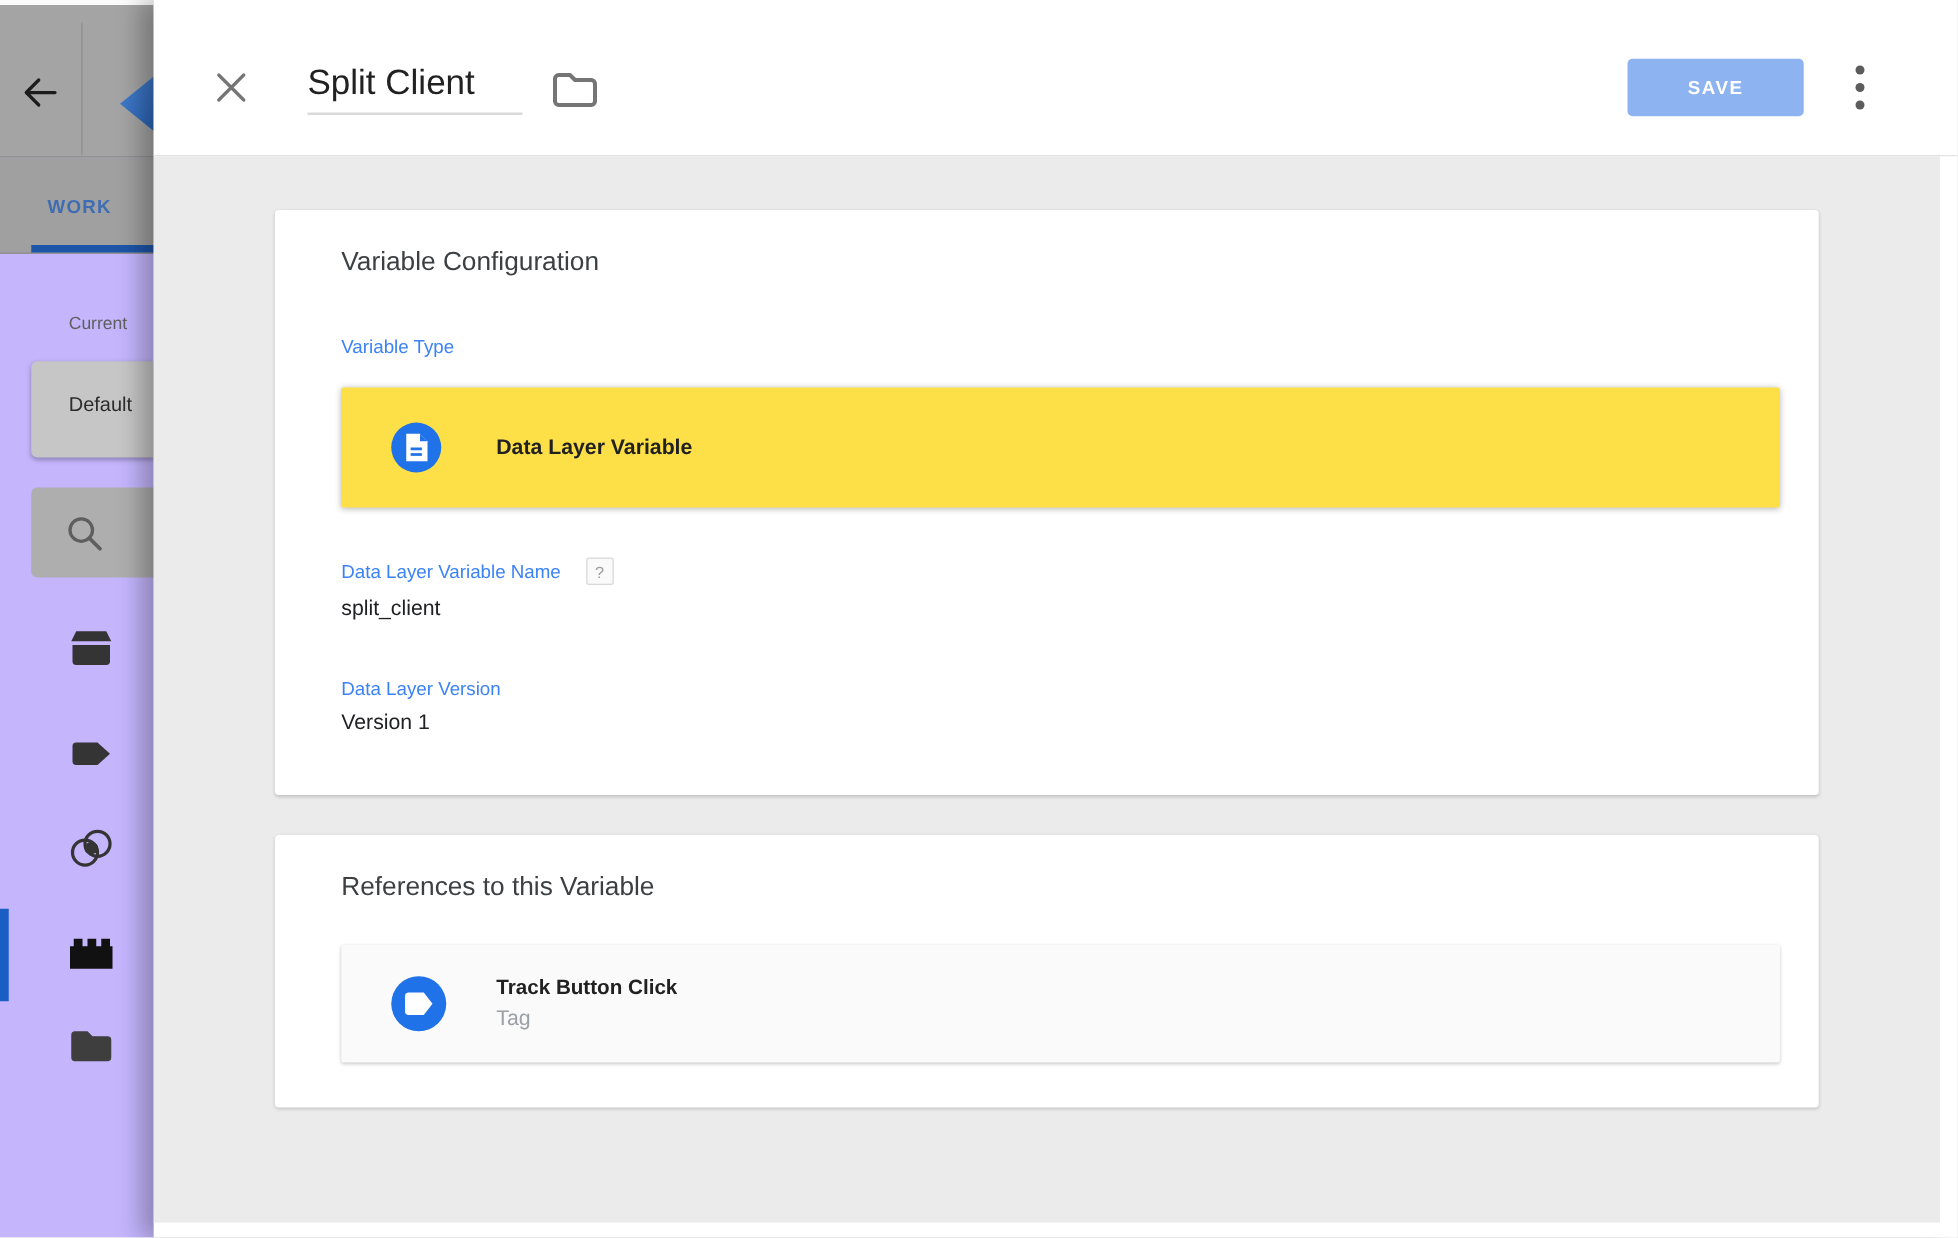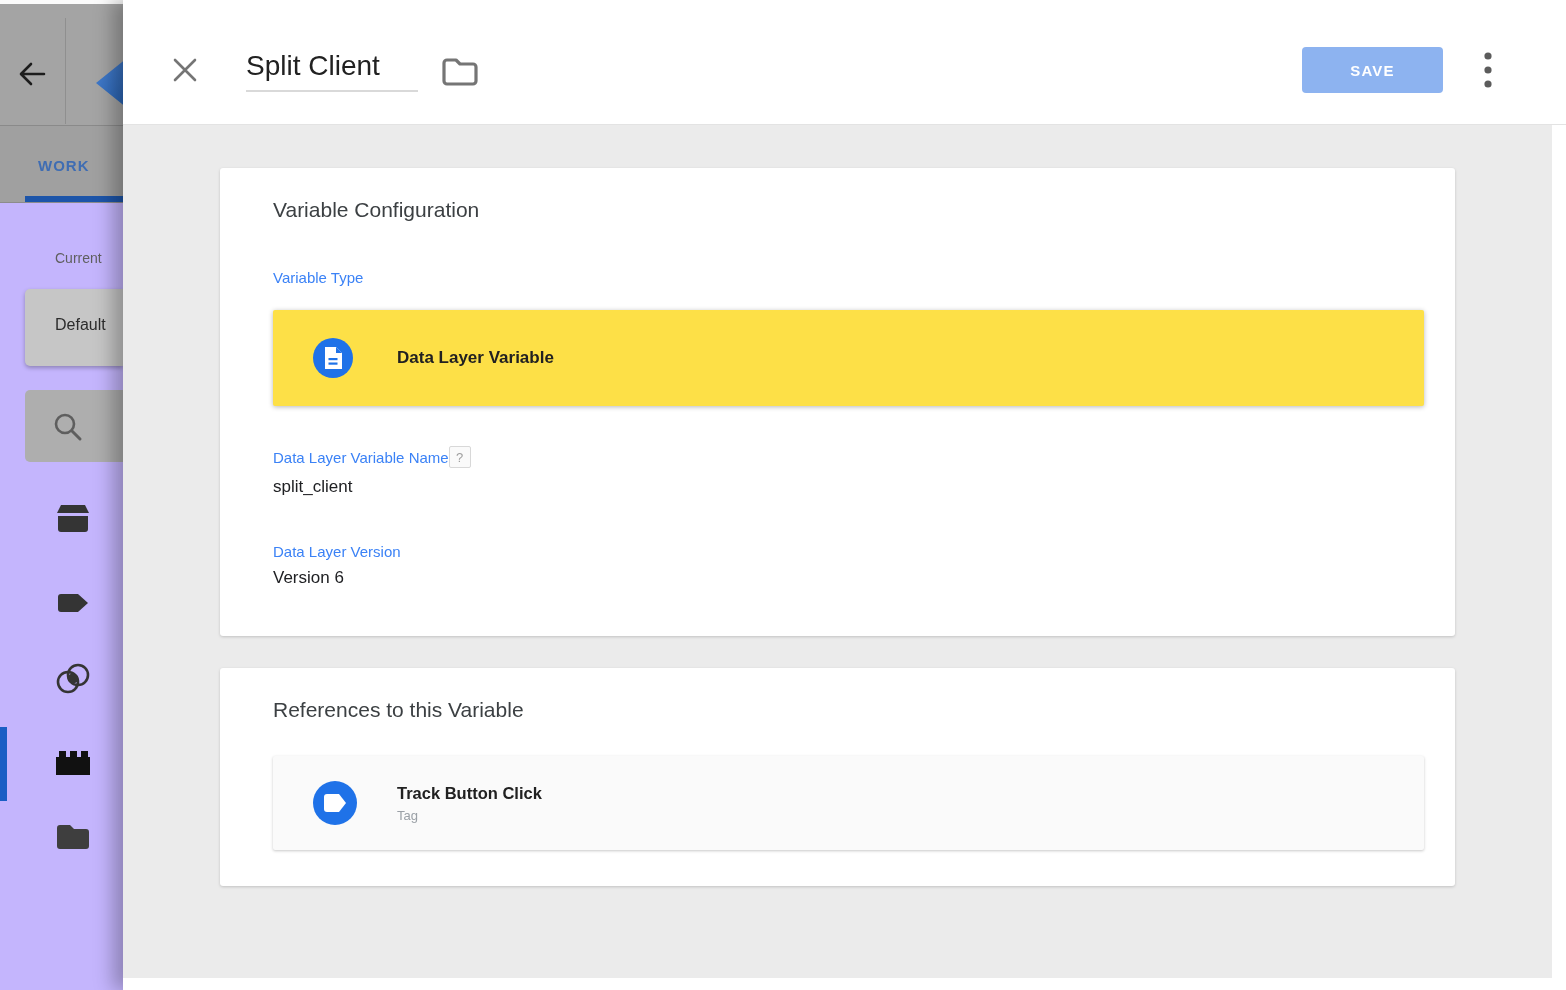--- a/index.html
+++ b/index.html
@@ -95,40 +95,40 @@
     background:#fde047;border-radius:2px;
     box-shadow:0 1px 5px rgba(0,0,0,0.28);
     display:flex;align-items:center;cursor:pointer;
   }
   .type-card .blue-circle{margin-left:40px;}
   .type-name{margin-left:44px;font-size:17px;font-weight:bold;color:#212121;}
   .blue-circle{
     width:40px;height:40px;border-radius:50%;background:#1f72e8;flex:0 0 auto;
     display:flex;align-items:center;justify-content:center;
   }
-  .name-label-row{margin-top:40px;display:flex;align-items:center;gap:0;}
+  .name-label-row{margin-top:40px;display:flex;align-items:center;gap:20px;}
   .help-box{
     width:22px;height:22px;box-sizing:border-box;
     border:1px solid #d8d8d8;border-radius:2px;background:#fafafa;
     font-size:13px;color:#9e9e9e;
     display:flex;align-items:center;justify-content:center;cursor:pointer;
   }
   .name-value{margin-top:9px;}
   .version-label{margin-top:46px;}
   .version-value{margin-top:8px;}
   .ref-item{
     margin-top:34px;width:1151px;height:94px;
     background:#fafafa;border-radius:2px;
     box-shadow:0 1px 3px rgba(0,0,0,0.22);
     display:flex;align-items:center;cursor:pointer;
   }
   .ref-item .blue-circle{margin-left:40px;width:44px;height:44px;}
   .ref-texts{margin-left:40px;display:flex;flex-direction:column;gap:5px;}
   .ref-name{font-size:16.5px;font-weight:bold;color:#212121;}
-  .ref-type{font-size:13px;color:#9aa0a6;}
+  .ref-type{font-size:17px;color:#9aa0a6;}
 </style>
 </head>
 <body>
 
 <div class="backdrop">
   <div class="bd-topsliver"></div>
 
   <div class="bd-topbar">
     <span class="bd-back">
       <svg width="34" height="34" viewBox="0 0 34 34">
@@ -247,21 +247,21 @@
         <span class="type-name">Data Layer Variable</span>
       </div>
 
       <div class="name-label-row">
         <span class="field-label">Data Layer Variable Name</span>
         <span class="help-box">?</span>
       </div>
       <div class="field-value name-value">split_client</div>
 
       <div class="field-label version-label">Data Layer Version</div>
-      <div class="field-value version-value">Version 6</div>
+      <div class="field-value version-value">Version 1</div>
     </section>
 
     <section class="card card-2">
       <div class="card-title">References to this Variable</div>
 
       <div class="ref-item">
         <span class="blue-circle">
           <svg width="26" height="22" viewBox="0 0 26 22">
             <path d="M2 5 a3 3 0 0 1 3 -3 h12 l7 9 -7 9 H5 a3 3 0 0 1 -3 -3 Z" fill="#ffffff"></path>
           </svg>

